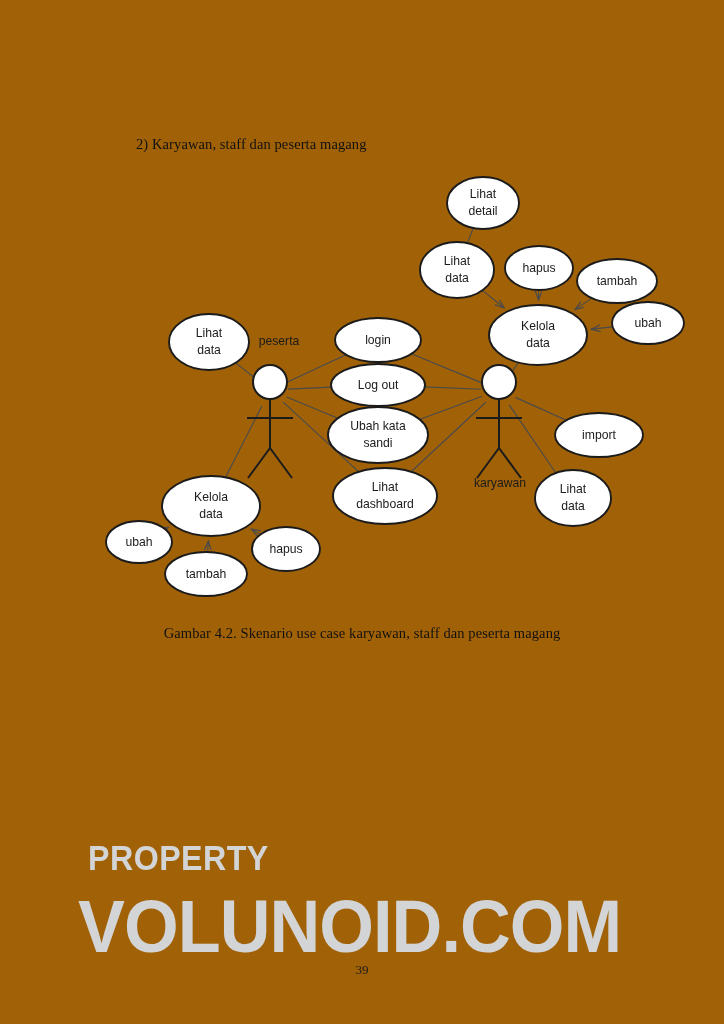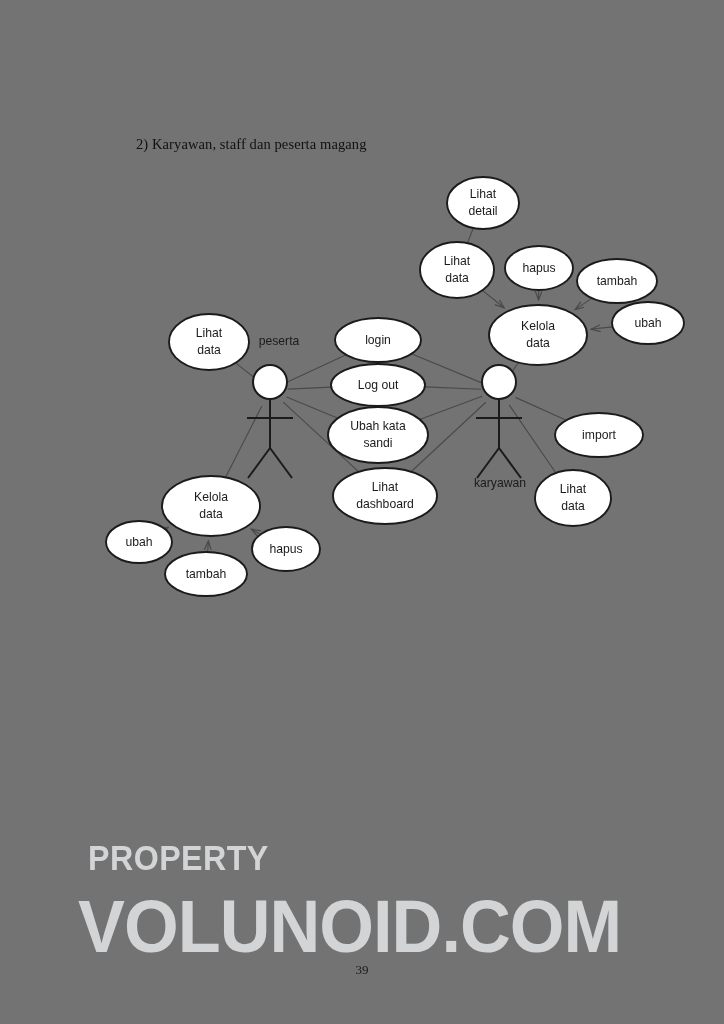--- a/index.html
+++ b/index.html
@@ -12,21 +12,21 @@
     width: 724px;
     height: 1024px;
     position: relative;
     overflow: hidden;
     font-family: "Liberation Serif", serif;
     color: #000000;
   }
   .page {
     position: absolute;
     inset: 0;
-    background: #737373;
+    background: #a16207;
   }
   .heading {
     position: absolute;
     left: 136px;
     top: 136px;
     font-family: "Liberation Serif", serif;
     font-size: 14.5px;
     color: #111111;
     white-space: nowrap;
     letter-spacing: 0.1px;
@@ -261,19 +261,20 @@
             <line x1="499" y1="239" x2="499" y2="288" class="actor-line"></line>
             <line x1="476" y1="258" x2="522" y2="258" class="actor-line"></line>
             <line x1="499" y1="288" x2="477" y2="318" class="actor-line"></line>
             <line x1="499" y1="288" x2="521" y2="318" class="actor-line"></line>
             <text x="500" y="324" class="actor-label">karyawan</text>
           </g>
         </g>
     </svg>
   </div>
 
+  <div class="caption">Gambar 4.2. Skenario use case karyawan, staff dan peserta magang</div>
 
   <div class="watermark watermark-top">PROPERTY</div>
   <div class="watermark watermark-bottom">VOLUNOID.COM</div>
 
   <div class="page-number">39</div>
 
 </div>
 
 </body></html>

